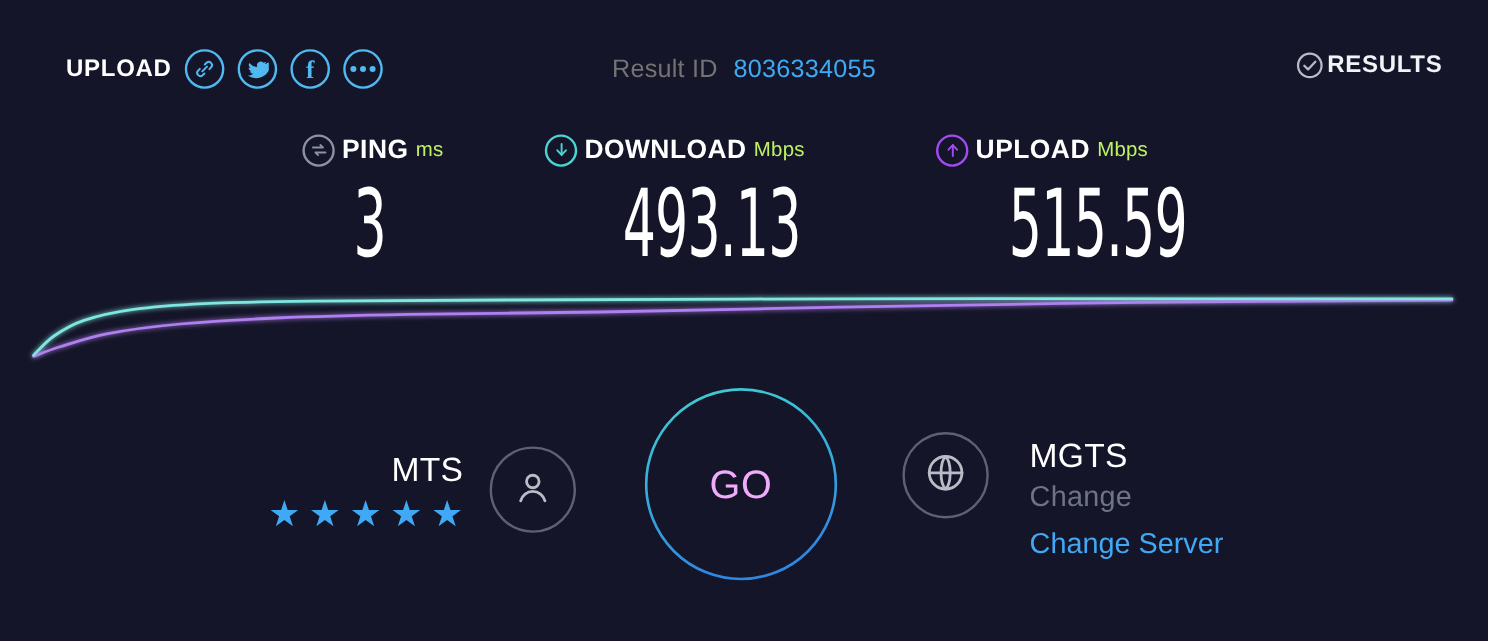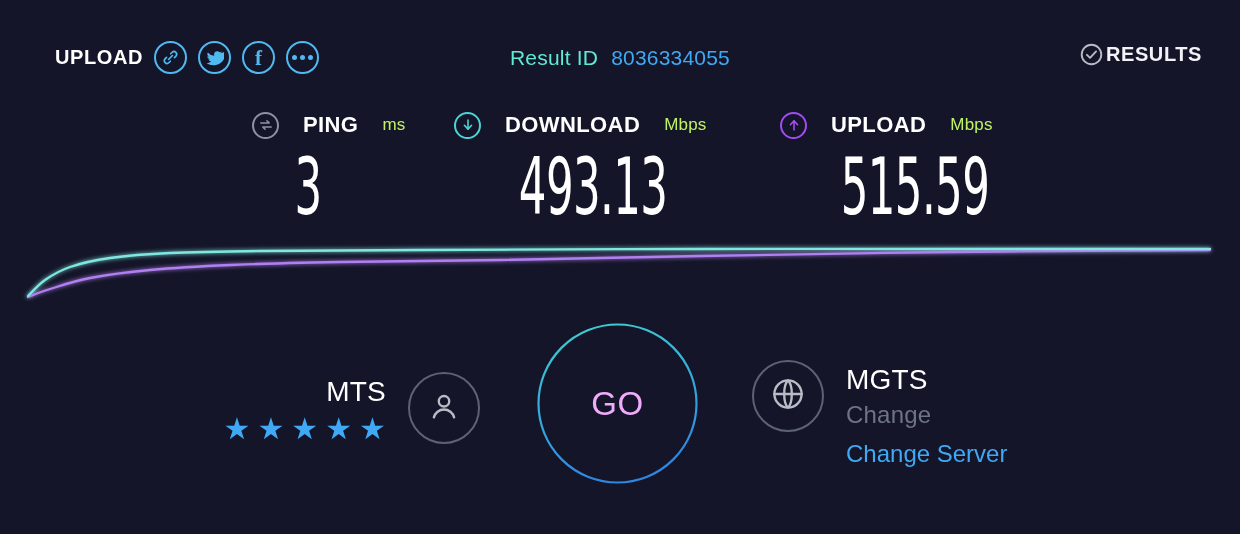--- a/index.html
+++ b/index.html
@@ -78,21 +78,21 @@
   }
 
   .result-id {
     position: absolute;
     left: 0; right: 0;
     top: 46px;
     text-align: center;
     font-size: 21px;
     letter-spacing: 0.2px;
   }
-  .result-id .rid-label { color: #5eead4; }
+  .result-id .rid-label { color: #737373; }
   .result-id .rid-value { color: #3fa9f5; margin-left: 7px; cursor: pointer; }
 
   .topright {
     position: absolute;
     right: 38px;
     top: 42px;
     display: flex;
     align-items: center;
     gap: 30px;
   }
@@ -116,21 +116,21 @@
     top: 110px;
     left: 0;
     width: 1240px;
     height: 125px;
   }
 
   .metric { position: absolute; }
   .metric .mhead {
     display: flex;
     align-items: center;
-    gap: 24px;
+    gap: 6px;
     height: 30px;
   }
   .metric .mname {
     font-size: 22px;
     font-weight: bold;
     letter-spacing: 0.4px;
     color: #ffffff;
   }
   .metric .munit {
     font-size: 17px;
@@ -200,21 +200,21 @@
     gap: 22px;
     margin-top: 12px;
   }
   .isp-left .texts { text-align: right; padding-top: 3px; }
   .isp-right {
     position: absolute;
     left: 752px;
     top: 42px;
     display: flex;
     align-items: flex-start;
-    gap: 22px;
+    gap: 34px;
   }
   .isp-right .texts { text-align: left; padding-top: 3px; }
 
   .isp-name {
     font-size: 28px;
     font-weight: normal;
     color: #ffffff;
     line-height: 34px;
     letter-spacing: 0.2px;
     white-space: nowrap;

